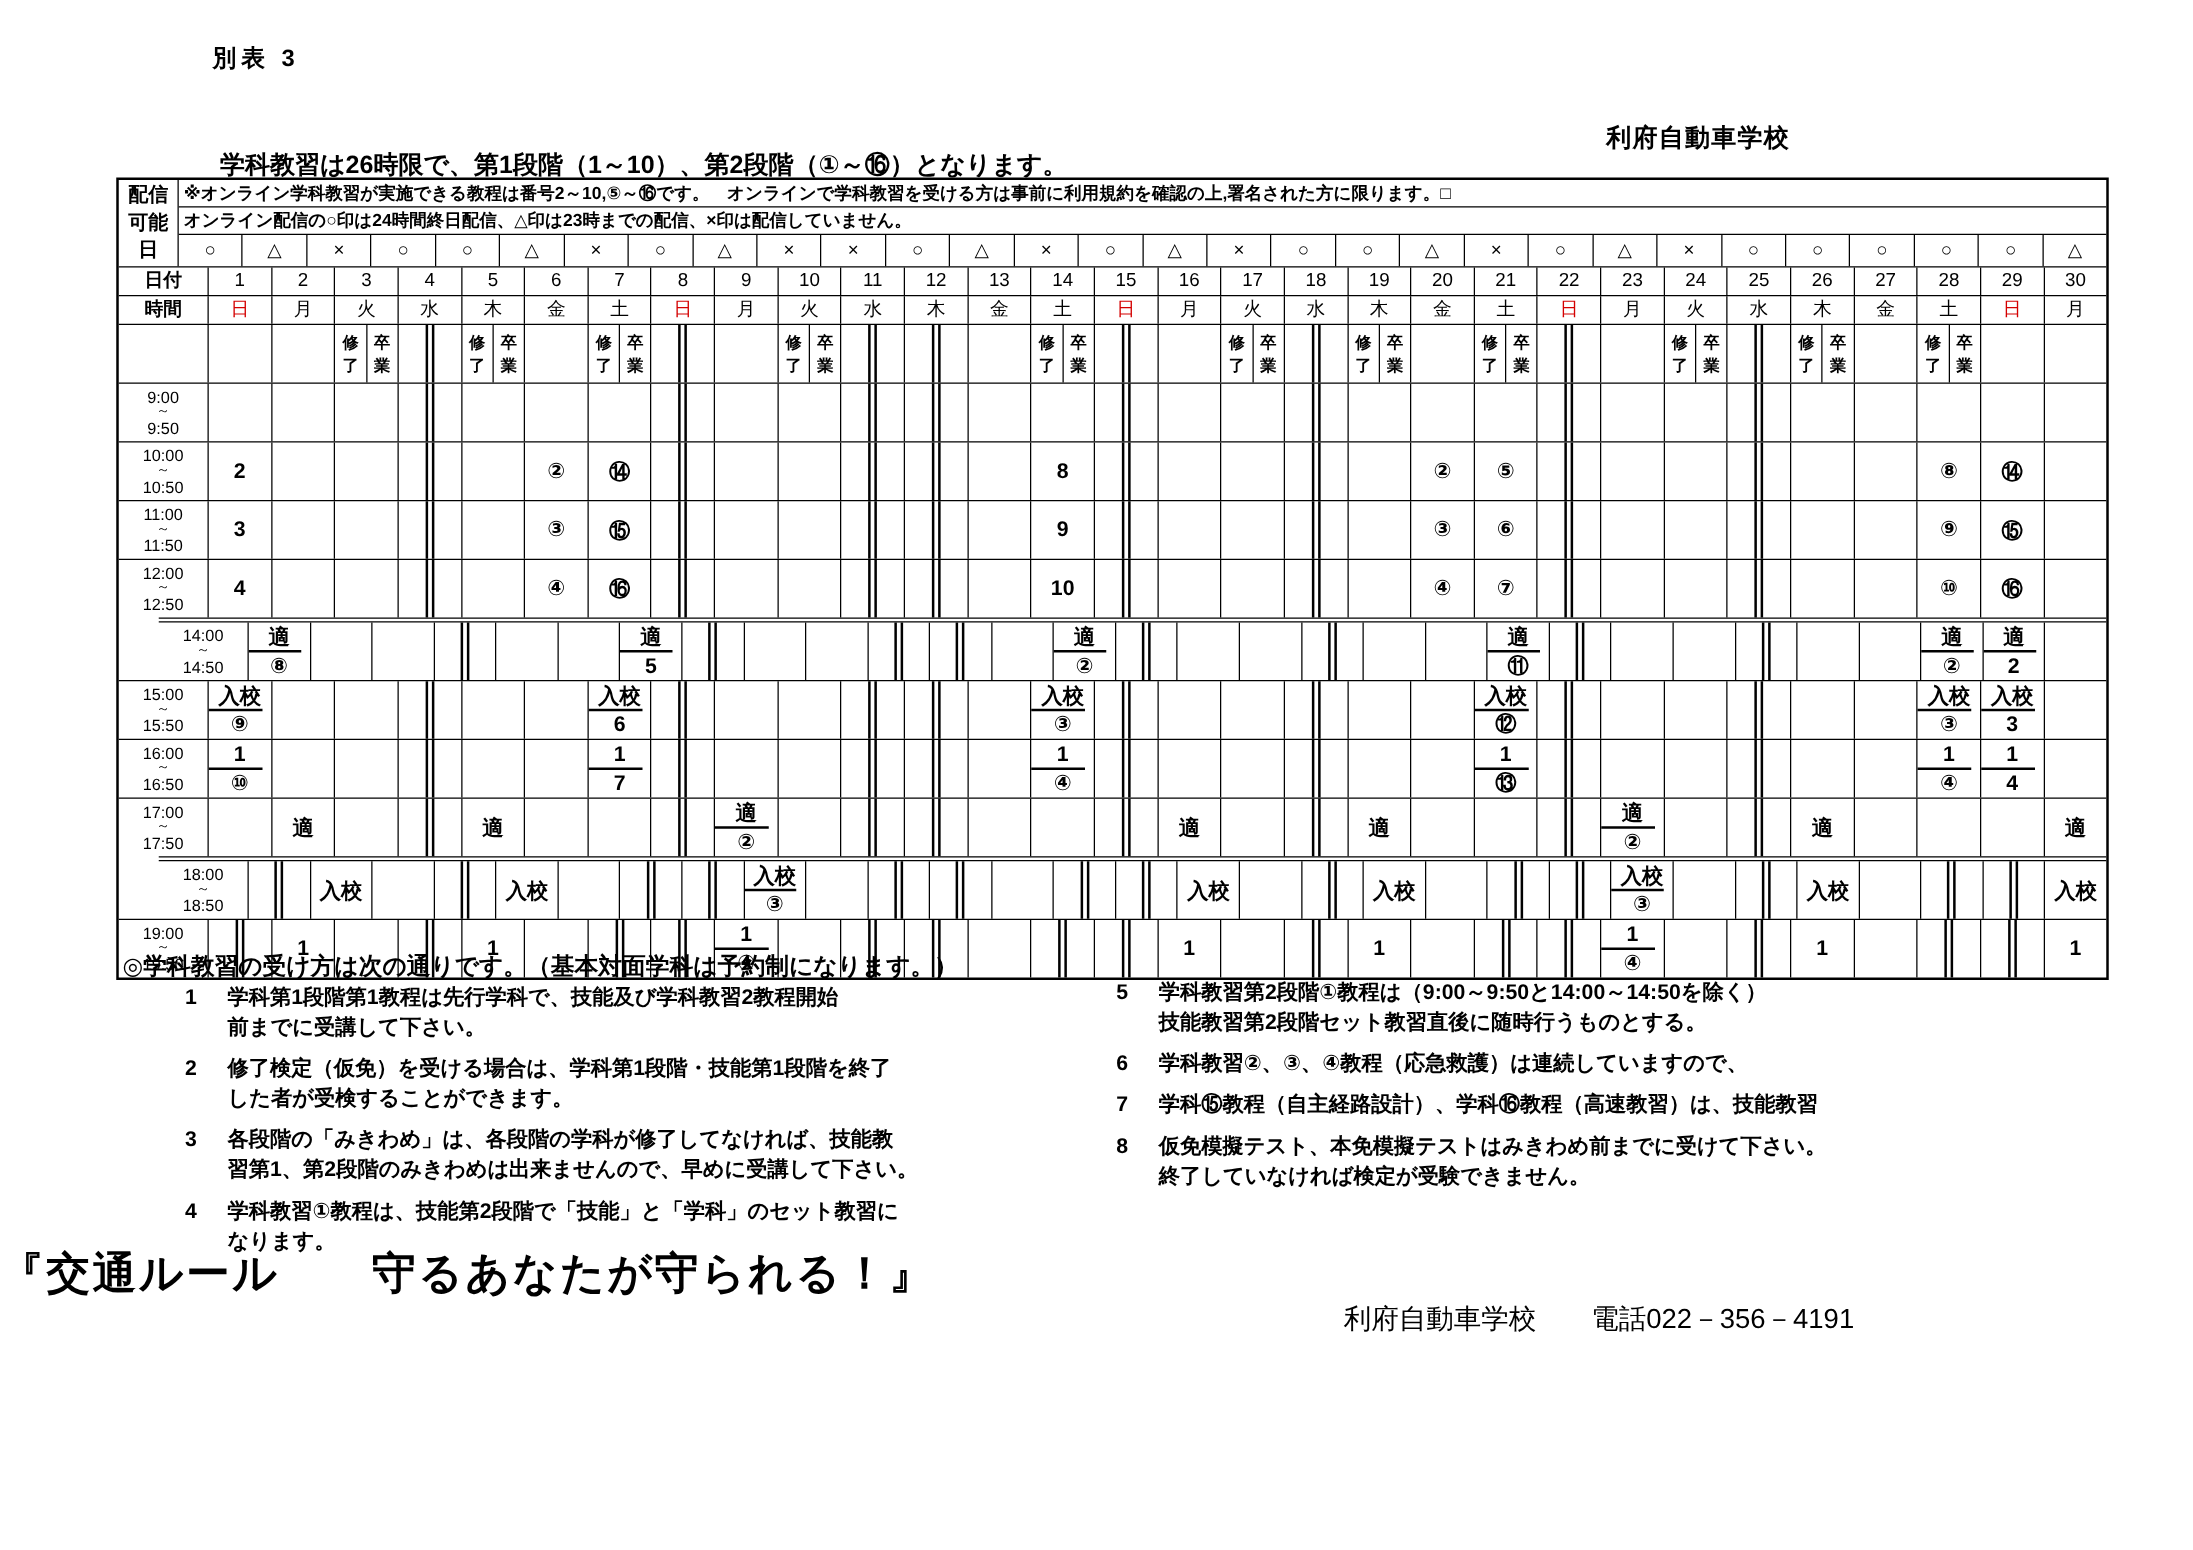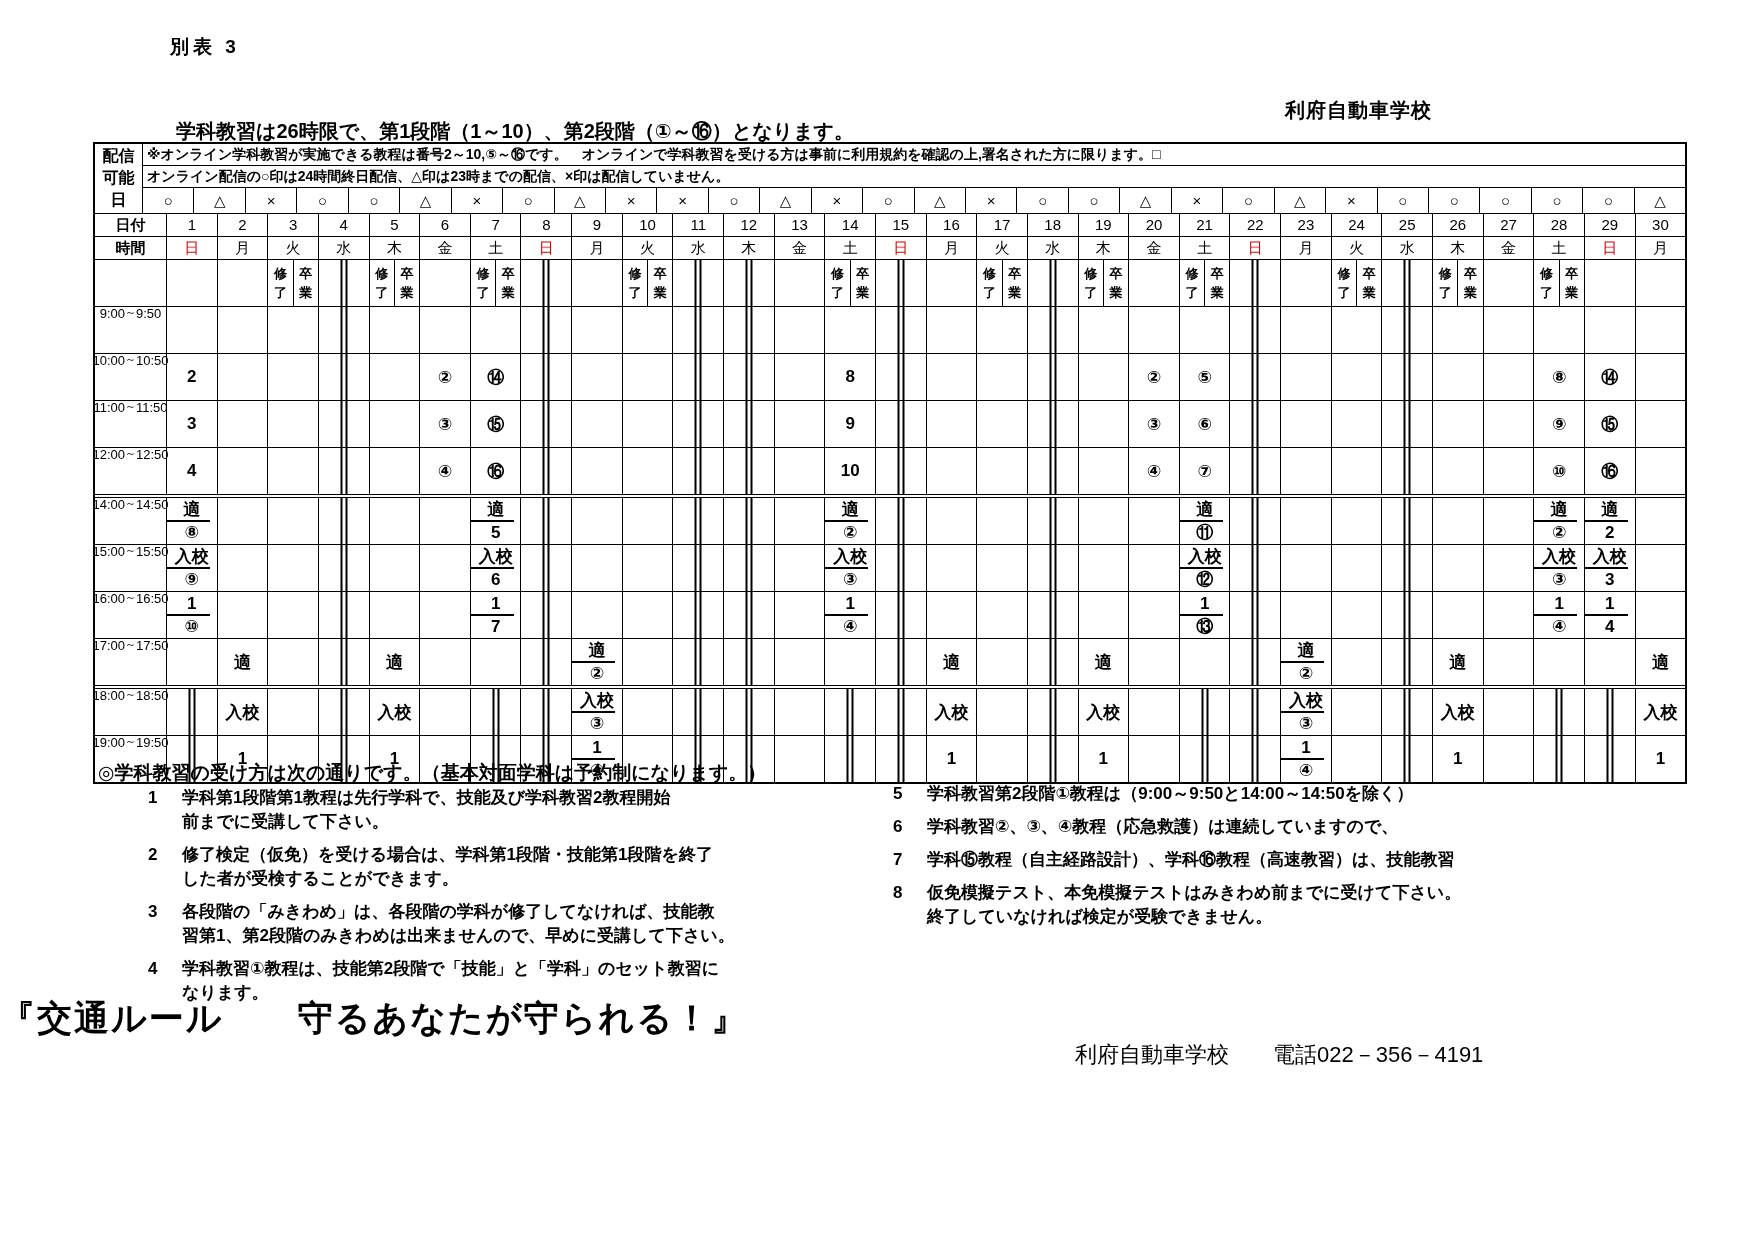--- a/index.html
+++ b/index.html
@@ -15,34 +15,34 @@
   .tbl{position:absolute;left:93px;top:142px;width:1594px;border:2px solid #000;box-sizing:border-box;background:#fff;}
   .hdr{display:flex;}
   .corner{width:48px;box-sizing:border-box;border-right:1px solid #000;display:flex;flex-direction:column;justify-content:space-around;text-align:center;font-size:16px;font-weight:bold;padding:2px 0;}
   .hcol{flex:1;display:flex;flex-direction:column;min-width:0;}
   .hnote{height:21px;line-height:21px;border-bottom:1px solid #000;font-size:14px;font-weight:bold;padding:0 4px;white-space:nowrap;overflow:hidden;}
   .symrow{height:25px;display:flex;}
   .sym{flex:1;text-align:center;font-size:15px;line-height:25px;border-left:1px solid #000;}
   .sym:first-child{border-left:none;}
 
   .row{display:flex;border-top:1px solid #000;}
-  .band{border-top:4px double #000;}
+  .band{border-top:4px double #000;margin-left:32px;}
   .lbl{width:72px;box-sizing:border-box;border-right:1px solid #000;text-align:center;font-weight:bold;}
   .cell{flex:1;min-width:0;position:relative;text-align:center;}
   .cell + .cell{border-left:1px solid #000;}
   .hrow{height:22px;font-size:15px;line-height:22px;}
   .red{color:#d40000;}
   .examrow{height:46px;}
   .trow{height:46px;}
 
   .exam{display:flex;height:100%;font-weight:bold;}
   .exc{flex:1;display:flex;flex-direction:column;align-items:center;justify-content:center;font-size:13px;line-height:1.5;}
   .exc + .exc{border-left:1px solid #000;}
 
-  .tlbl{display:flex;flex-direction:row;justify-content:center;font-size:13px;line-height:1.05;font-weight:normal;}
+  .tlbl{display:flex;flex-direction:column;justify-content:center;font-size:13px;line-height:1.05;font-weight:normal;}
   .tlbl .tilde{font-size:11px;}
 
   .tcell{display:flex;flex-direction:column;font-weight:bold;font-size:17px;}
   .single{margin:auto;}
   .half{height:50%;display:flex;align-items:center;justify-content:center;}
   .divline{position:absolute;top:50%;left:0;width:86%;height:0;border-top:2px solid #000;margin-top:-1px;}
   .dbl{position:absolute;top:0;bottom:0;left:50%;width:7px;transform:translateX(-50%);border-left:2px solid #000;border-right:2px solid #000;box-sizing:border-box;}
 
   
   .notes-head{position:absolute;left:98px;top:760px;font-size:19px;font-weight:bold;}
@@ -1108,20 +1108,21 @@
           <div>学科教習①教程は、技能第2段階で「技能」と「学科」のセット教習に</div>
           <div>なります。</div>
         </div>
       </div>
     </div>
   <div class="notes-right">
       <div class="nrow">
         <div class="nno">5</div>
         <div class="nlines">
           <div>学科教習第2段階①教程は（9:00～9:50と14:00～14:50を除く）</div>
+          <div>技能教習第2段階セット教習直後に随時行うものとする。</div>
         </div>
       </div>
       <div class="nrow">
         <div class="nno">6</div>
         <div class="nlines">
           <div>学科教習②、③、④教程（応急救護）は連続していますので、</div>
         </div>
       </div>
       <div class="nrow">
         <div class="nno">7</div>

